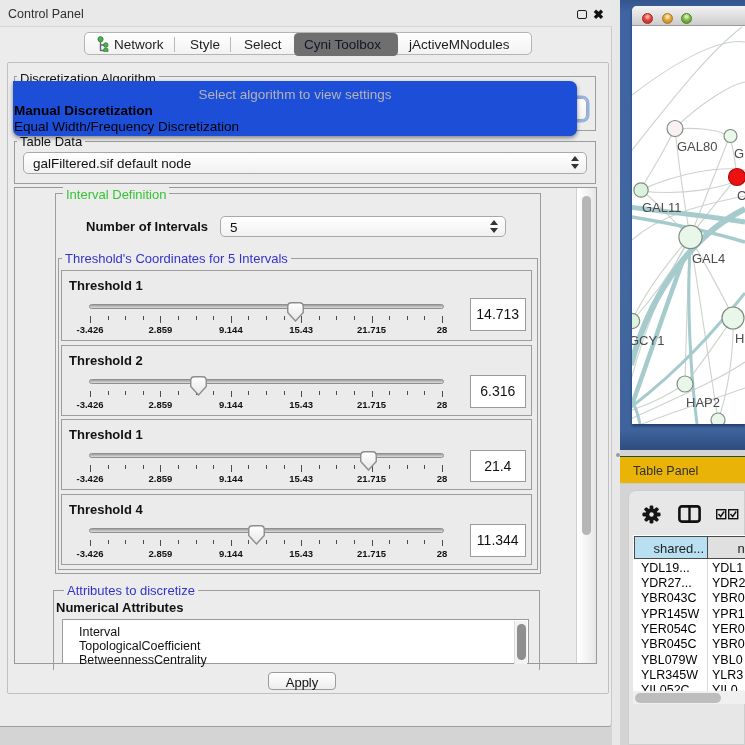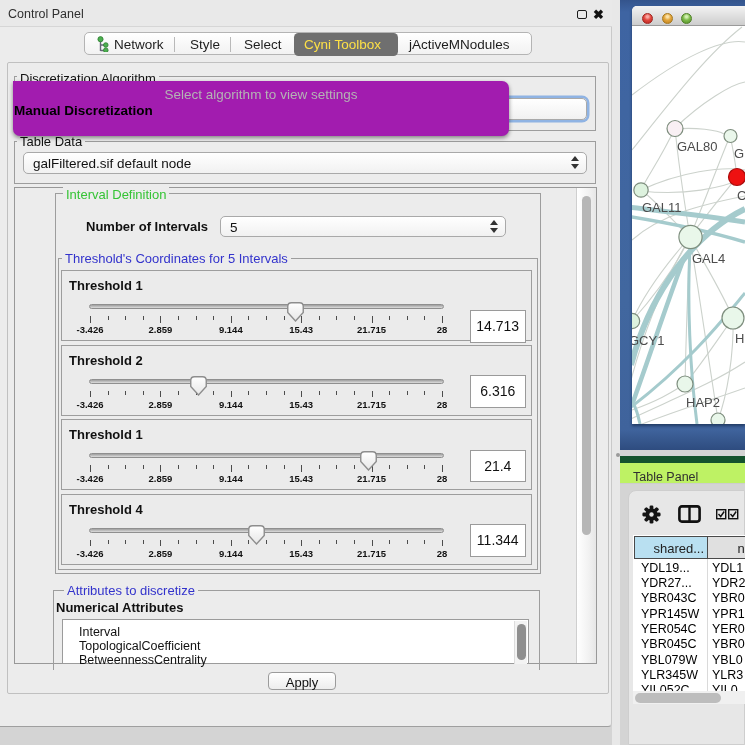--- a/index.html
+++ b/index.html
@@ -8,34 +8,34 @@
 #cpwin { position:absolute; left:0; top:0; width:612px; height:727px; background:#ececec; border-bottom:1px solid #9f9f9f; border-right:1px solid #c9c9c9; border-bottom-right-radius:4px; }
 #cptitle { position:absolute; left:0; top:0; width:612px; height:27px; background:#e9e9e9; border-bottom:1px solid #d6d6d6; }
 #cptitle span { position:absolute; left:8px; top:7px; font-size:12.5px; color:#303030; }
 #floatbtn { position:absolute; left:577px; top:10px; width:10px; height:9px; border:1.6px solid #1c1c1c; border-radius:2px; }
 #closebtn { position:absolute; left:593px; top:7px; font-size:13px; font-weight:700; color:#111; }
 
 #tabbar { position:absolute; left:84px; top:32px; width:448px; height:23px; background:linear-gradient(#ffffff,#f2f2f2); border:1px solid #b4b4b4; border-radius:5px; }
 .tabtxt { position:absolute; top:3.5px; font-size:13.5px; color:#1d1d1d; }
 .tabsep { position:absolute; top:4px; width:1px; height:15px; background:#b9b9b9; }
 #seltab { position:absolute; left:209px; top:-0.5px; width:104px; height:23.5px; background:#6f6f6f; border-radius:4.5px; }
-#seltab span { position:absolute; left:10px; top:4px; font-size:13.5px; color:#fde047; }
+#seltab span { position:absolute; left:10px; top:4px; font-size:13.5px; color:#0f172a; }
 
 #outerpanel { position:absolute; left:7px; top:62px; width:602px; height:632px; border:1px solid #c0c0c0; background:#ececec; border-radius:2px; }
 
 .group { position:absolute; border:1px solid #9d9d9d; }
 .grouplab { position:absolute; background:#ececec; padding:0 3px; font-size:13px; color:#111; }
 
 .combo { position:absolute; background:linear-gradient(#ffffff,#f1f1f1); border:1px solid #a9a9a9; border-radius:5px; }
 .combo span { position:absolute; left:9px; top:2.5px; font-size:13.5px; color:#111; }
 .arrows { position:absolute; right:7px; top:3px; width:8px; }
 .arrup { width:0;height:0;border-left:4px solid transparent;border-right:4px solid transparent;border-bottom:5px solid #333; margin-bottom:3px; }
 .arrdn { width:0;height:0;border-left:4px solid transparent;border-right:4px solid transparent;border-top:5px solid #333; }
 
-#popup { position:absolute; left:13px; top:81px; width:496px; height:55px; background:#a21caf; border-radius:0 7px 7px 7px; box-shadow:0 2px 4px rgba(0,0,0,0.45); }
+#popup { position:absolute; left:13px; top:81px; width:564px; height:55px; background:#1d4ed8; border-radius:0 7px 7px 7px; box-shadow:0 2px 4px rgba(0,0,0,0.45); }
 #popup .ph { position:absolute; left:0; right:0; top:6px; text-align:center; font-size:13.5px; color:#b4b4b4; }
 #popup .it1 { position:absolute; left:1px; top:22px; font-size:13.5px; font-weight:700; color:#000; }
 #popup .it2 { position:absolute; left:1px; top:38px; font-size:13.5px; color:#000; }
 
 #viewport { position:absolute; left:14px; top:187px; width:583px; height:477px; border:1px solid #989898; background:#ececec; overflow:hidden; }
 #vscroll { position:absolute; left:576px; top:188px; width:20px; height:475px; background:linear-gradient(90deg,#ffffff,#f2f2f2 60%,#e6e6e6); border-left:1px solid #cfcfcf; }
 #vthumb { position:absolute; left:5px; top:8px; width:9px; height:339px; background:#b6b6b6; border-radius:5px; }
 
 .thbox { position:absolute; left:61px; width:471px; height:71px; border:1px solid #9d9d9d; background:#ebebeb; }
 .blab { position:absolute; font-size:13px; font-weight:700; color:#111;text-align:right; }
@@ -62,21 +62,21 @@
 
 #rightsplit { position:absolute; left:612px; top:0; width:8px; height:745px; background:#e8e8e8; }
 #bluebg { position:absolute; left:620px; top:0; width:125px; height:450px; background:linear-gradient(180deg,#34548c 0,#3e64a2 12px,#41679f 300px,#3f639c 430px,#2e4c7f 450px); }
 #netwin { position:absolute; left:632px; top:6px; width:113px; height:418px; background:#ffffff; border-radius:5px 0 0 0; box-shadow:0 2px 3px rgba(10,25,55,0.55); }
 #nettitle { position:absolute; left:632px; top:6px; width:113px; height:20px; background:linear-gradient(#f3f3f3,#cdcdcd); border-bottom:1px solid #9a9a9a; border-radius:5px 0 0 0; }
 .tl { position:absolute; top:6.7px; width:11px; height:11px; border-radius:50%; }
 #tlr { left:10px; background:radial-gradient(circle at 50% 30%, #f8a9a4 0 12%, #e2463d 45%, #b5241e 100%); border:0.5px solid #a02520; }
 #tly { left:29.5px; background:radial-gradient(circle at 50% 30%, #fbe3a9 0 12%, #e2a53a 45%, #bd7e1e 100%); border:0.5px solid #a6781c; }
 #tlg { left:49px; background:radial-gradient(circle at 50% 30%, #d3f0b1 0 12%, #7dbb4a 45%, #538c26 100%); border:0.5px solid #4d7f25; }
 
-#tpbar { position:absolute; left:620px; top:456px; width:125px; height:28px; background:#bef264; border-top:7px solid #14532d; border-bottom:1px solid #cdcdcd; }
+#tpbar { position:absolute; left:620px; top:456px; width:125px; height:28px; background:#eab308; border-top:1px solid #14532d; border-bottom:1px solid #cdcdcd; }
 #tpbar span { position:absolute; left:13px; top:7px; font-size:12.5px; color:#303030; }
 #tablewrap { position:absolute; left:628px; top:490px; width:117px; height:255px; background:#e7e7e7; border:1px solid #cecece; border-radius:8px 0 0 0; }
 #tbl { position:absolute; left:633px; top:535px; width:112px; height:168px; background:#ffffff; }
 .hcell { position:absolute; top:535.5px; height:23.5px; }
 #hc1 { left:633.5px; width:74px; background:#b9e0f1; border:1.2px solid #4a4a4a; }
 #hc1 span { position:absolute; left:19px; top:4px; font-size:13px; color:#222; }
 #hc2 { left:707.5px; width:37.5px; background:#e0e0e0; border-top:1.2px solid #4a4a4a; border-bottom:1.2px solid #4a4a4a; }
 #hc2 span { position:absolute; left:30px; top:4px; font-size:13px; color:#222; }
 .trow { position:absolute; left:633px; width:112px; font-size:12.5px; color:#000; }
 .c1 { position:absolute; left:8px; }
@@ -125,20 +125,21 @@
       <span>galFiltered.sif default node</span>
       <div class="arrows">
         <div class="arrup"></div>
         <div class="arrdn"></div>
       </div>
     </div>
 
   <div id="popup">
     <div class="ph">Select algorithm to view settings</div>
     <div class="it1">Manual Discretization</div>
+    <div class="it2">Equal Width/Frequency Discretization</div>
   </div>
 
   <div id="viewport"></div>
 
   <div class="group" style="left:55px;top:193px;width:486px;height:381px"></div>
   <div class="grouplab" style="left:63px;top:187px;color:#35c435">Interval Definition</div>
   <div class="blab" style="left:86px;top:219px">Number of Intervals</div>
   <div class="combo" style="left:220px;top:216px;width:286px;height:21px">
       <span>5</span>
       <div class="arrows">
@@ -183,21 +184,21 @@
 <svg class="thumb" style="left:286.5px;top:301.5px" width="17" height="20" viewBox="0 0 17 20">
 <defs>
         <linearGradient id="tg270" x1="0" y1="0" x2="0" y2="1">
           <stop offset="0" stop-color="#ffffff"></stop>
           <stop offset="0.5" stop-color="#f2f2f2"></stop>
           <stop offset="1" stop-color="#e8e8e8"></stop>
         </linearGradient>
       </defs>
 <path d="M4.5 0.75 L12.5 0.75 Q16.25 0.75 16.25 4.5 L16.25 10.5 L8.5 19 L0.75 10.5 L0.75 4.5 Q0.75 0.75 4.5 0.75 Z" fill="url(#tg270)" stroke="#8d8d8d" stroke-width="1.4"></path>
     </svg>
-<div class="valbox" style="top:310px"><span>14.713</span></div>
+<div class="valbox" style="top:298px"><span>14.713</span></div>
     <div class="thbox" style="top:344.5px"></div>
 <div class="blab" style="left:69px;top:352.5px">Threshold 2</div>
 <div class="track" style="top:378.5px"></div>
 <div class="tick" style="left:90.0px;top:390.5px;height:6.5px"></div>
     <div class="tick" style="left:107.6px;top:390.5px;height:4px"></div>
     <div class="tick" style="left:125.2px;top:390.5px;height:4px"></div>
     <div class="tick" style="left:142.8px;top:390.5px;height:4px"></div>
     <div class="tick" style="left:160.4px;top:390.5px;height:6.5px"></div>
     <div class="tick" style="left:178.0px;top:390.5px;height:4px"></div>
     <div class="tick" style="left:195.6px;top:390.5px;height:4px"></div>

